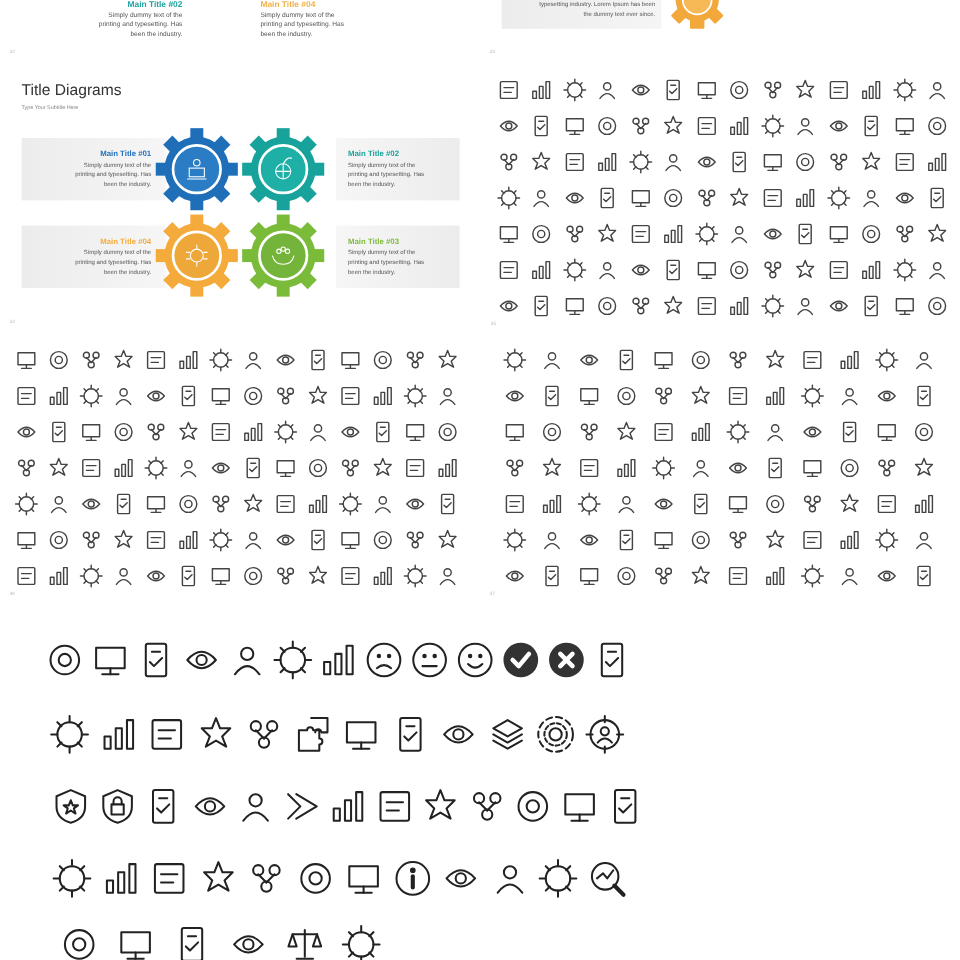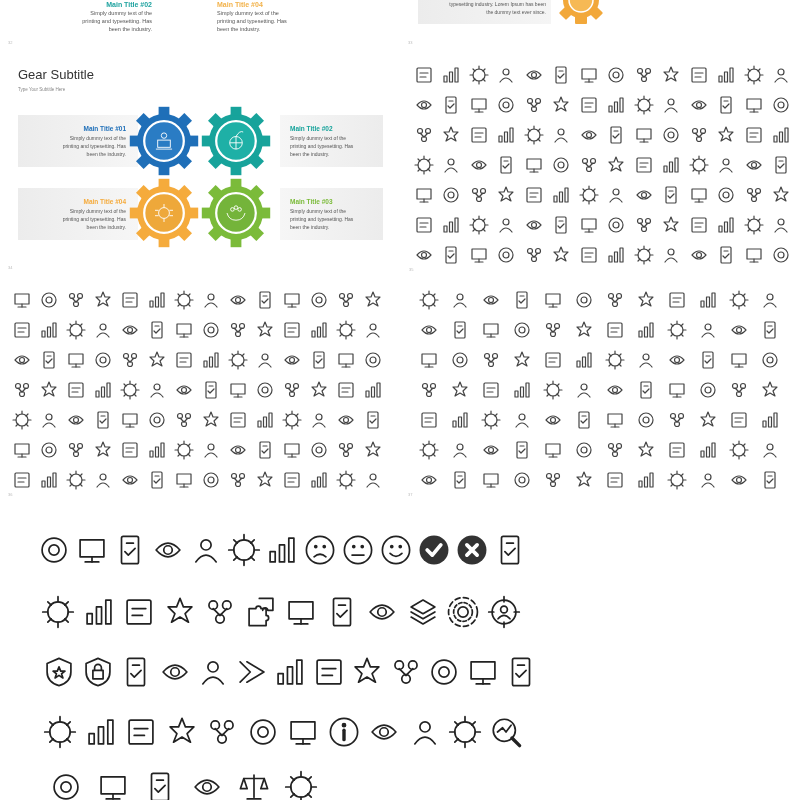--- a/index.html
+++ b/index.html
@@ -56,21 +56,21 @@
       <rect x="20" y="34" width="12" height="10" rx="1"></rect>
       <rect x="36" y="28" width="10" height="10" rx="1" transform="rotate(45 41 33)"></rect>
       <rect x="6" y="28" width="10" height="10" rx="1" transform="rotate(-45 11 33)"></rect>
     </g>
     <circle cx="26" cy="20" r="12" fill="#f6b955" stroke="#fff" stroke-width="1.5"></circle>
   </svg>
   <div class="slide-num" style="left:3px;top:40px;">33</div>
 </div>
 
 <div class="slide" style="left:0;top:55px;width:395px;height:220px;">
-  <div class="gear-title">Gear Subtitle</div>
+  <div class="gear-title">Title Diagrams</div>
   <div class="gear-sub">Type Your Subtitle Here</div>
 
   <div class="gear-box left" style="left:18px;top:60px;">
     <div class="gb-title" style="color:#1f6fb8;">Main Title #01</div>
     <div class="gb-text">
       <div>Simply dummy text of the</div>
       <div>printing and typesetting. Has</div>
       <div>been the industry.</div>
     </div>
   </div>

